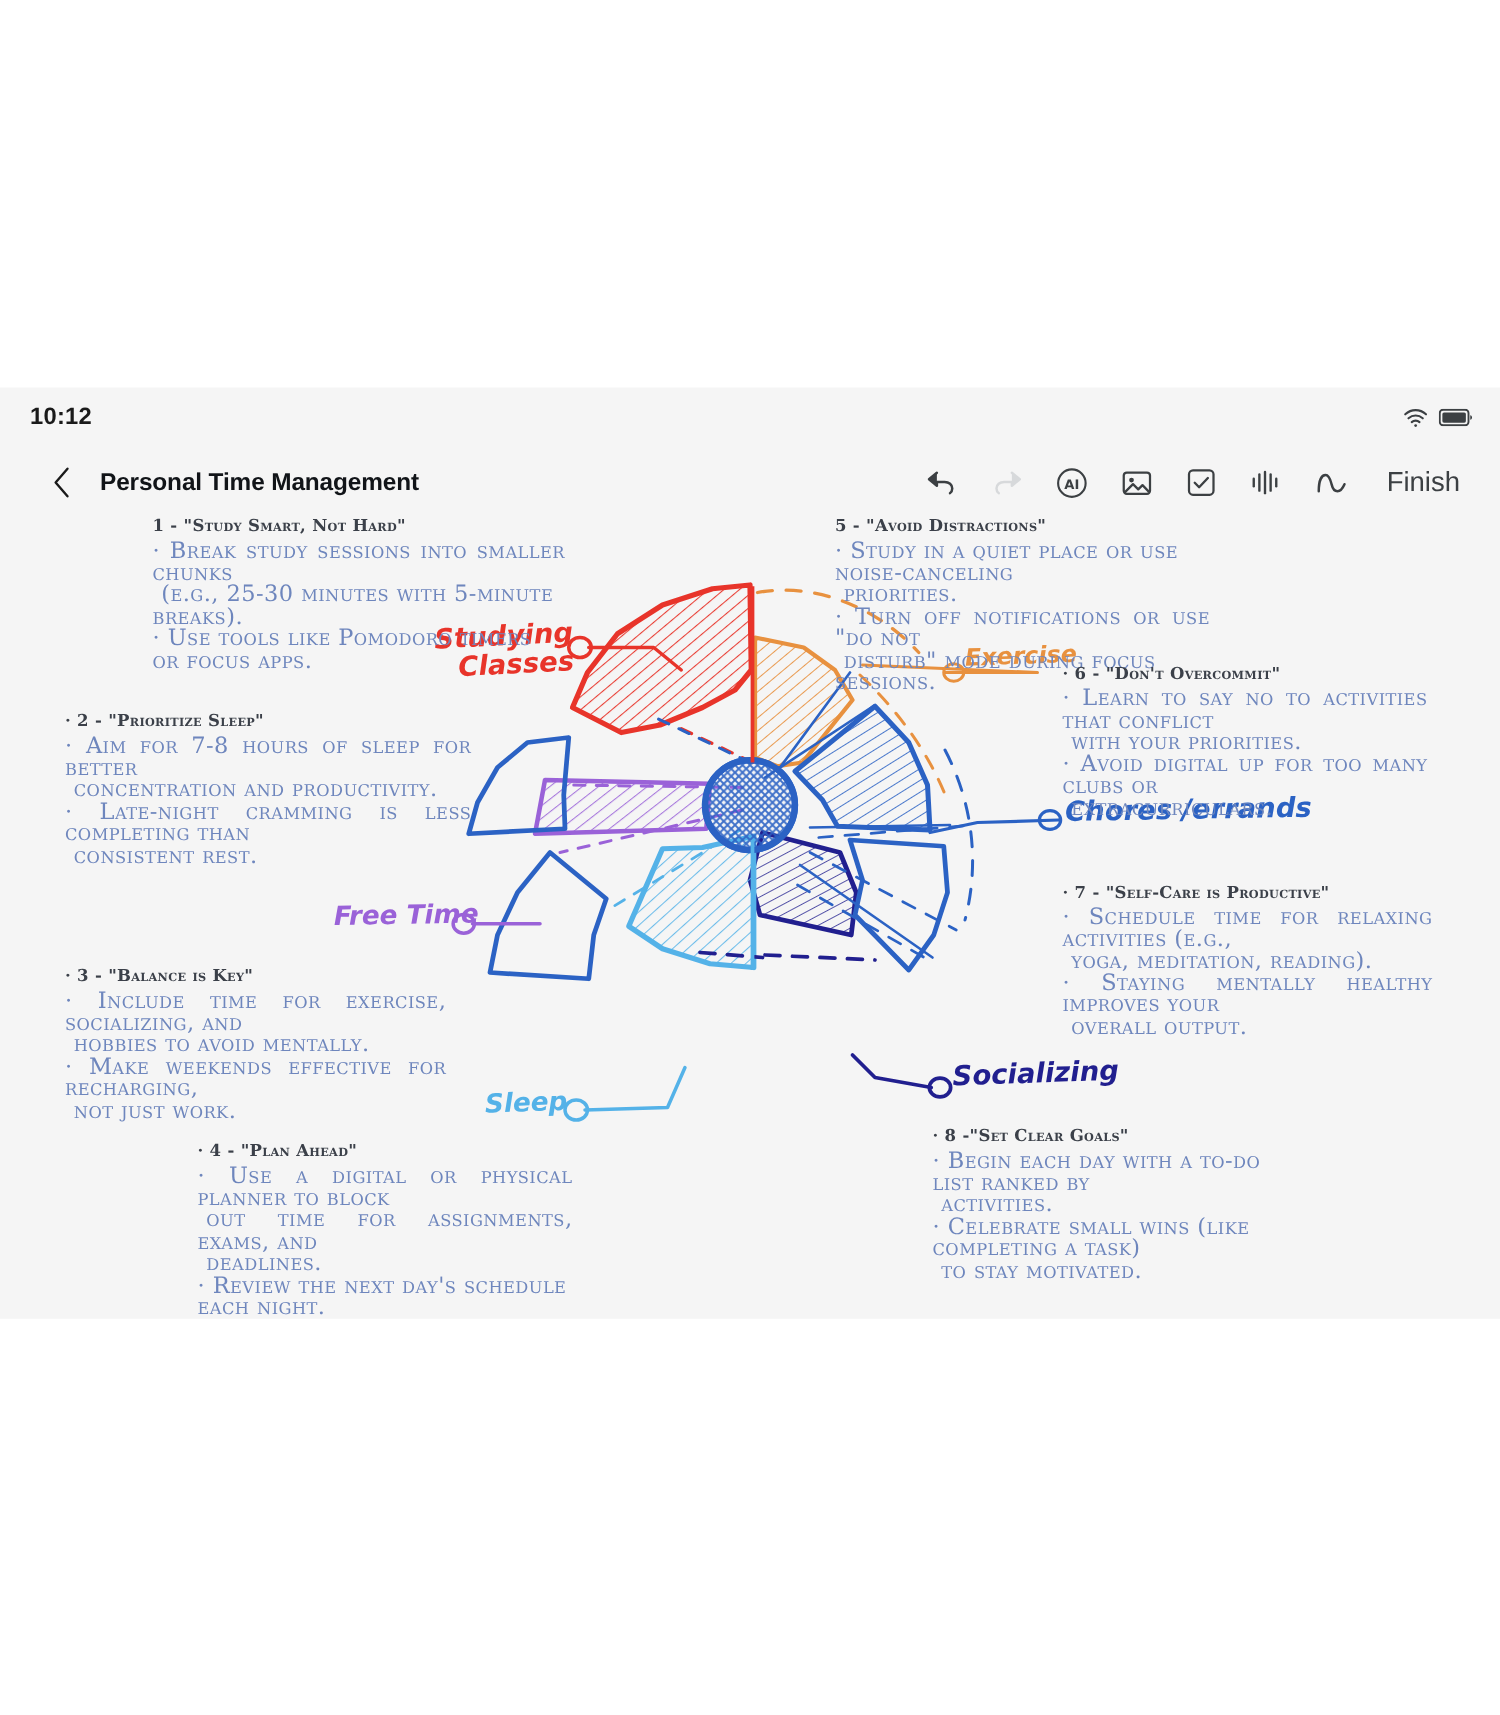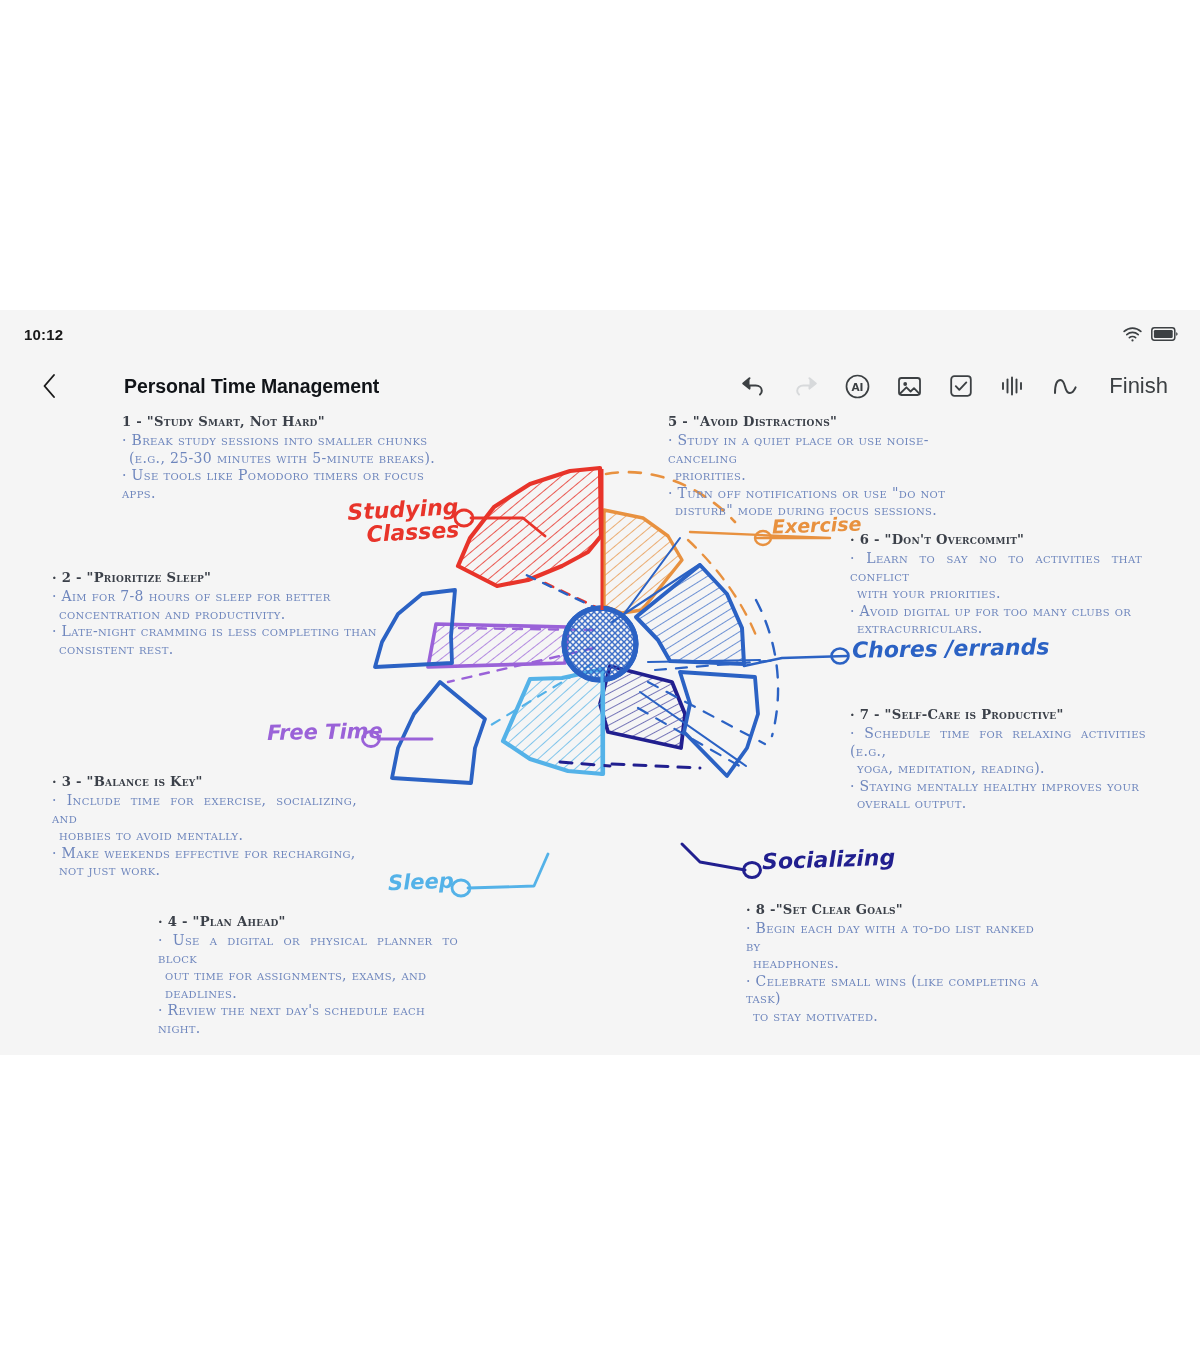--- a/index.html
+++ b/index.html
@@ -16,34 +16,33 @@
     background: #f5f5f5;
   }
   
   .statusbar {
     position: absolute; left: 0; top: 0;
     width: 1200px; height: 48px;
     display: flex; align-items: center;
     padding: 0 22px 0 24px;
   }
   .status-time {
-    font-size: 15px; font-weight: 600; color: #1a1a1a;
+    font-size: 19px; font-weight: 600; color: #1a1a1a;
     letter-spacing: .2px;
   }
   .status-right { margin-left: auto; display: flex; align-items: center; gap: 9px; }
   .wifi-icon { display:block; }
   .battery-icon { display:block; }
 
   
   .header {
     position: absolute; left: 0; top: 48px;
     width: 1200px; height: 56px;
     display: flex; align-items: center;
     padding: 0 18px 0 32px;
-    gap: 44px;
   }
   .back-btn {
     width: 34px; height: 34px;
     display: flex; align-items: center; justify-content: center;
     cursor: pointer; flex: 0 0 auto;
   }
   .doc-title {
     font-size: 19.5px; font-weight: 700; color: #111418;
     margin-left: 14px; letter-spacing: -0.1px;
     white-space: nowrap;
@@ -77,21 +76,21 @@
   .note .head {
     font-size: 13.2px;
     color: #3b4049;
     font-weight: 600;
     font-variant: small-caps;
     letter-spacing: .25px;
     white-space: nowrap;
     margin-bottom: 3px;
   }
   .note .line {
-    font-size: 14px;
+    font-size: 18px;
     color: #6e86bd;
     font-variant: small-caps;
     letter-spacing: .35px;
     line-height: 17.5px;
   }
   .note .line.cont { text-indent: 7px; }
   .note .line.just { text-align: justify; }
 
   
   .hlabel {
@@ -375,19 +374,19 @@
       <div class="head">· 7 - "Self-Care is Productive"</div>
       <div class="line just">· Schedule  time  for  relaxing  activities  (e.g.,</div>
       <div class="line cont">yoga, meditation, reading).</div>
       <div class="line just">· Staying  mentally  healthy  improves  your</div>
       <div class="line cont">overall output.</div>
     </div>
 
     <div class="note" style="left:746px; top:488px; width:298px;">
       <div class="head">· 8 -"Set Clear Goals"</div>
       <div class="line">· Begin each day with a to-do list ranked by</div>
-      <div class="line cont">headphones.</div>
+      <div class="line cont">activities.</div>
       <div class="line">· Celebrate small wins (like completing a task)</div>
       <div class="line cont">to stay motivated.</div>
     </div>
 
   </div>
 </div>
 
 </body></html>

